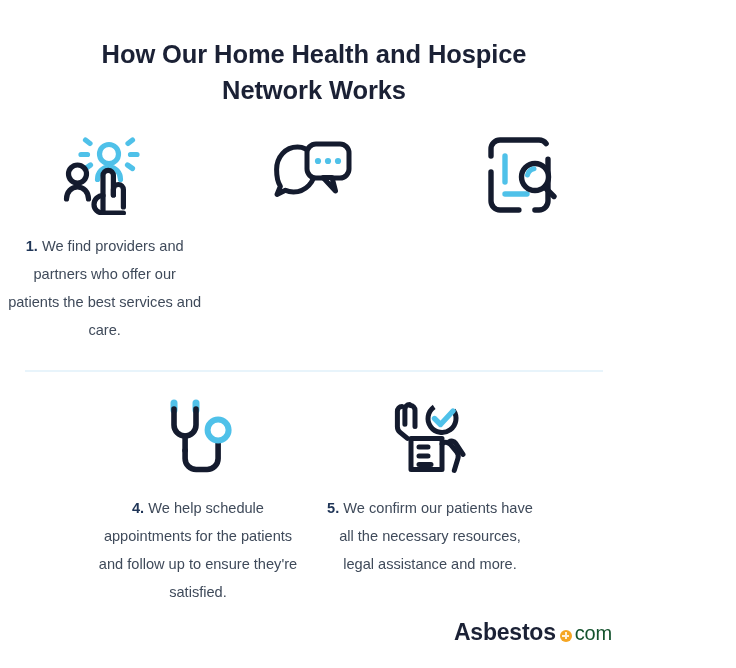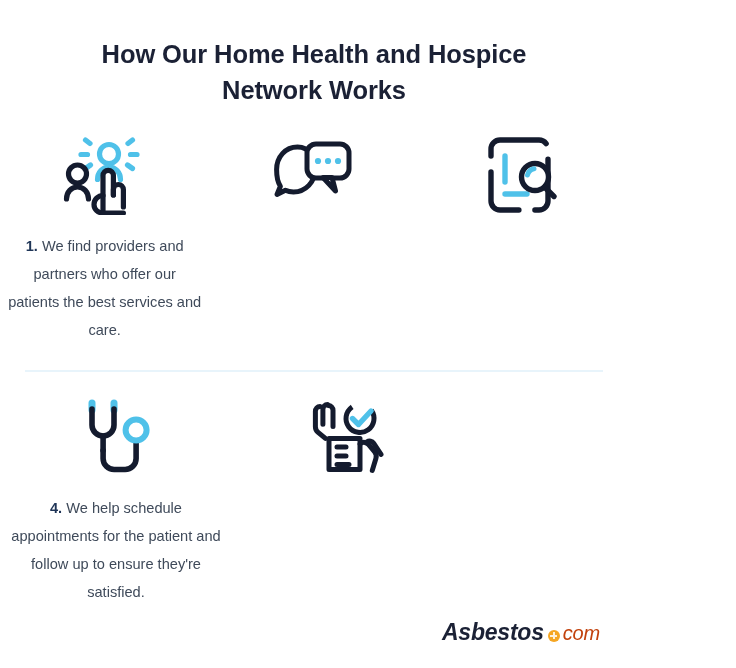--- a/index.html
+++ b/index.html
@@ -33,21 +33,21 @@
     font-weight: bold;
     color: #1b2135;
     letter-spacing: -0.1px;
     margin: 36px auto 0 auto;
     width: 520px;
   }
 
   
   .row {
     display: flex;
-    justify-content: flex-start;
+    justify-content: center;
     align-items: flex-start;
   }
   .row-top {
     margin-top: 24px;
   }
   .row-bottom {
     margin-top: 22px;
   }
 
   .step {
@@ -84,25 +84,24 @@
   
   .divider {
     height: 2px;
     background: #e8f4fb;
     margin: 26px 25px 0 25px;
   }
 
   
   .logo-area {
     position: absolute;
-    right: 28px;
+    right: 16px;
     bottom: 22px;
     display: flex;
     align-items: baseline;
-    font-style: italic;
   }
   .logo-main {
     font-size: 23px;
     font-weight: bold;
     color: #1b2135;
     letter-spacing: -0.2px;
   }
   .logo-dot {
     width: 12px;
     height: 12px;
@@ -125,21 +124,21 @@
     left: 5px; top: 2.5px;
     width: 2px; height: 7px;
   }
   .logo-dot::after {
     left: 2.5px; top: 5px;
     width: 7px; height: 2px;
   }
   .logo-tld {
     font-size: 20px;
     font-weight: normal;
-    color: #c2410c;
+    color: #14532d;
     letter-spacing: -0.2px;
   }
 </style>
 </head>
 <body>
 
 <div class="infographic">
 
   <h1 class="title">How Our Home Health and Hospice Network Works</h1>
 
@@ -212,21 +211,21 @@
           <path d="M15 6v7" stroke="#4FC1E9" stroke-width="7" stroke-linecap="round"></path>
           <path d="M37 6v7" stroke="#4FC1E9" stroke-width="7" stroke-linecap="round"></path>
           <path d="M15 12v16c0 6.1 5 11 11.1 11S37 34.1 37 28V12" stroke="#141B2E" stroke-width="5.6" stroke-linecap="round" stroke-linejoin="round" fill="none"></path>
           <path d="M26.1 39v14.5" stroke="#141B2E" stroke-width="5.6" stroke-linecap="round"></path>
           <path d="M26.1 53.5v8a11 11 0 0 0 11 11h11a11 11 0 0 0 11-11V44.5" stroke="#141B2E" stroke-width="5.6" stroke-linecap="round" stroke-linejoin="round" fill="none"></path>
           <circle cx="59.1" cy="33" r="10.5" stroke="#4FC1E9" stroke-width="6" fill="#ffffff"></circle>
         </svg>
       </div>
       <div class="step-text">
         <span class="step-num">4.</span>
-        <span>We help schedule appointments for the patient and follow up to ensure they're satisfied.</span>
+        <span>We help schedule appointments for the patients and follow up to ensure they're satisfied.</span>
       </div>
     </div>
 
     <div class="step">
       <div class="icon-wrap">
         <svg width="82" height="78" viewBox="0 0 82 78" fill="none">
           <g stroke="#141B2E" stroke-width="5" stroke-linecap="round" stroke-linejoin="round" fill="none">
             <path d="M13 8.5c-2.6 0-4.6 2.2-4.6 4.8v15.4c0 2.2 1 4.3 2.7 5.7l7.3 6"></path>
             <path d="M20.5 6.5c-2.6 0-4.6 2.1-4.6 4.7v15"></path>
             <path d="M26 28.5V12.2c0-2.6-2-4.7-4.6-4.7"></path>
@@ -236,20 +235,24 @@
             <path d="M30 49h9M30 58h9M30 66.5h12"></path>
           </g>
           <g stroke="#141B2E" stroke-width="5" stroke-linecap="round" stroke-linejoin="round" fill="none">
             <path d="M53 46c2.6-2.4 6.5-2.1 8.7.6l6 7.4c1.4 1.8 1.9 4.2 1.2 6.4l-3.6 12"></path>
             <path d="M60 43.8c2.2-1.4 5.1-.8 6.6 1.4l7.4 11.2"></path>
           </g>
           <circle cx="53" cy="20.5" r="14" stroke="#141B2E" stroke-width="5" fill="none" stroke-dasharray="66 22" transform="rotate(-36 53 20.5)"></circle>
           <path d="M45.5 20.5 51.5 26.5 64 13" stroke="#4FC1E9" stroke-width="5.4" stroke-linecap="round" stroke-linejoin="round" fill="none"></path>
         </svg>
       </div>
+      <div class="step-text">
+        <span class="step-num">5.</span>
+        <span>We confirm our patients have all the necessary resources, legal assistance and more.</span>
+      </div>
     </div>
 
   </div>
 
   <div class="logo-area">
     <span class="logo-main">Asbestos</span>
     <span class="logo-dot"></span>
     <span class="logo-tld">com</span>
   </div>
 

